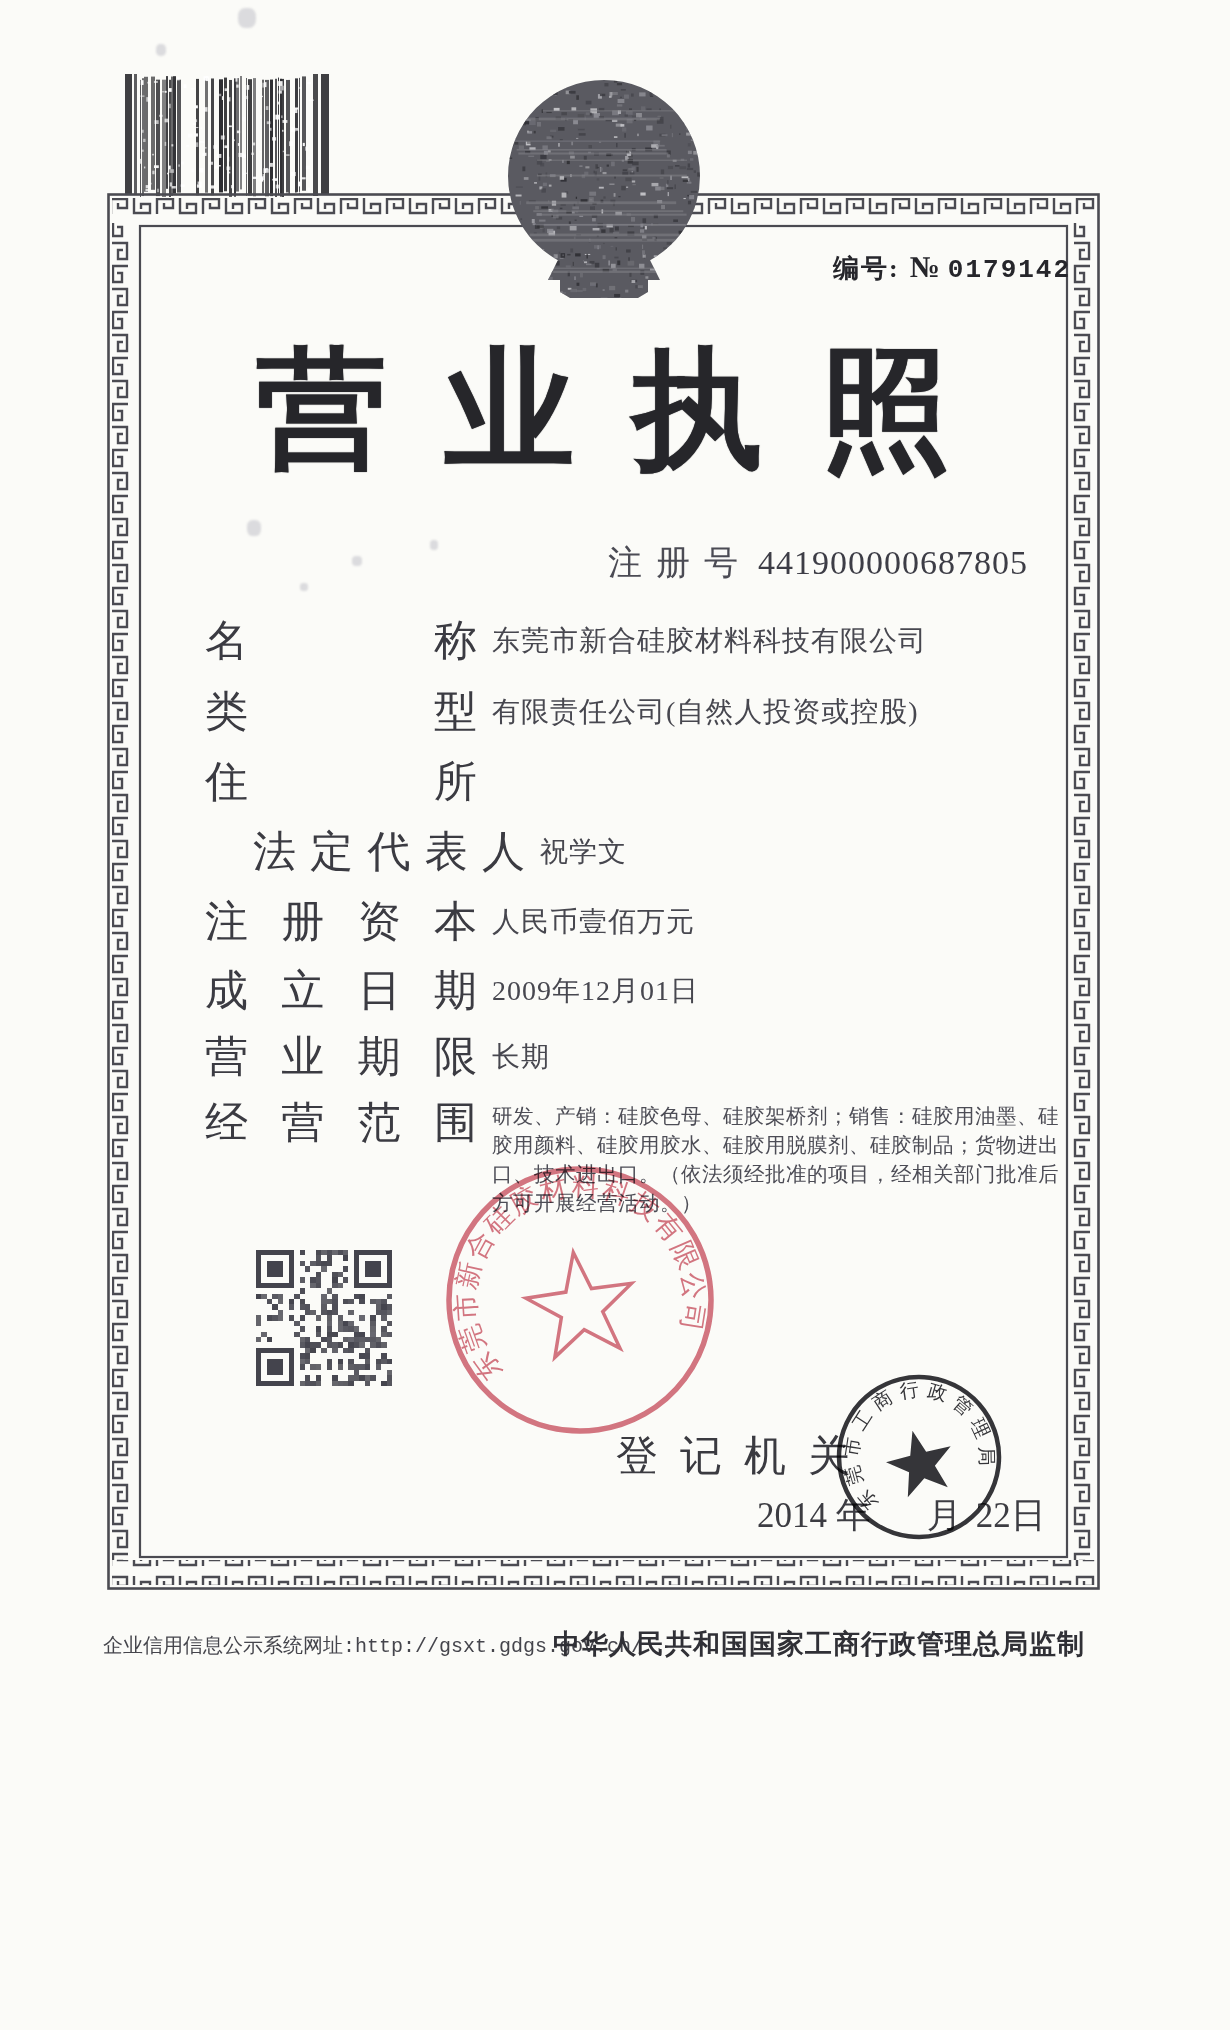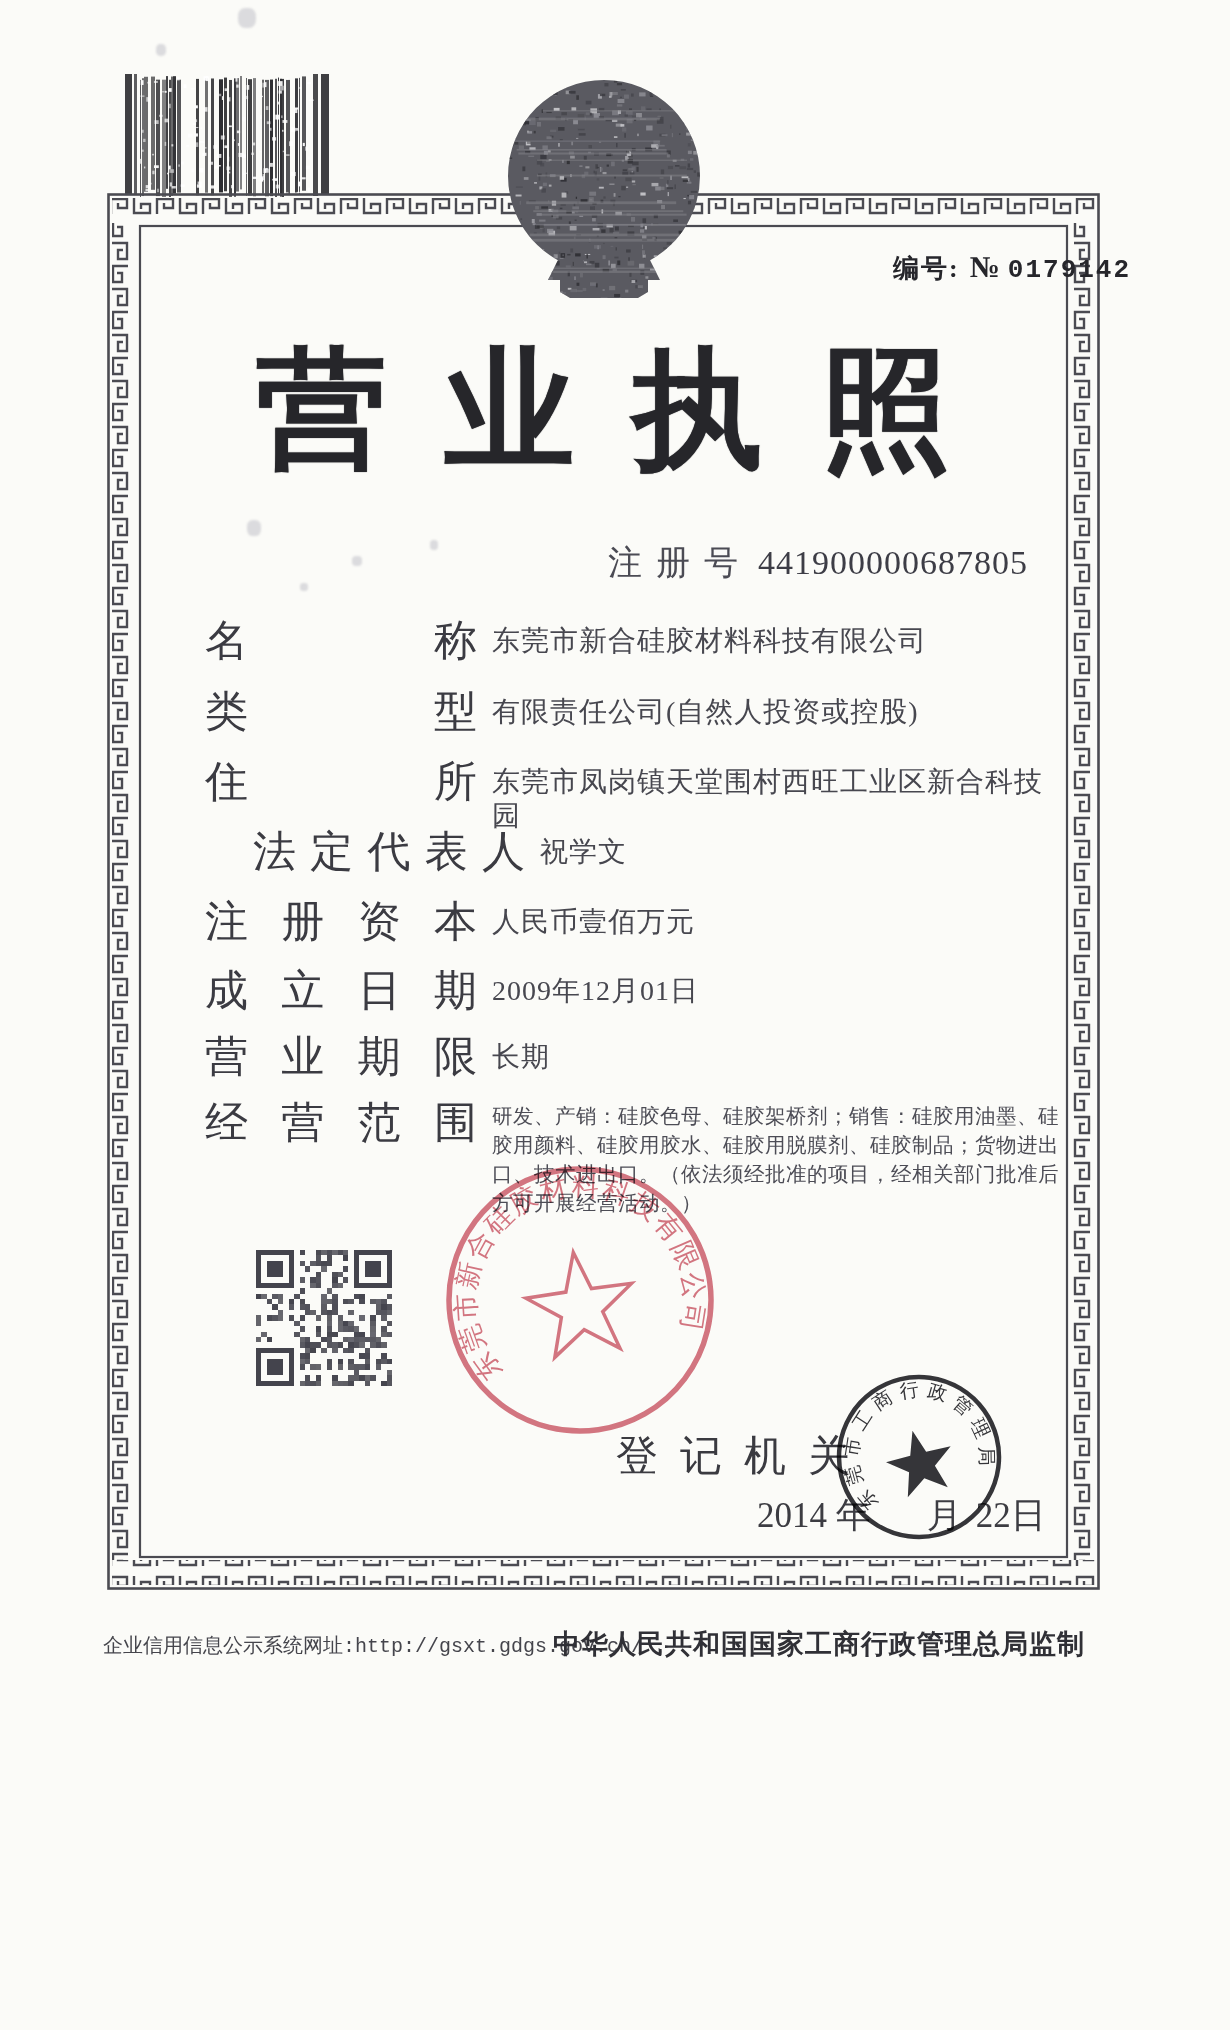--- a/index.html
+++ b/index.html
@@ -14,21 +14,21 @@
   
   .barcode{left:125px;top:72px;width:205px;height:125px;}
 
   
   .emblem{left:498px;top:78px;width:212px;height:222px;z-index:3;}
 
   
   .frame{left:107px;top:193px;z-index:1;}
 
   
-  .serial{left:893px;top:250px;font-size:26px;font-weight:600;color:#26262b;letter-spacing:2px;z-index:2;}
+  .serial{left:833px;top:250px;font-size:26px;font-weight:600;color:#26262b;letter-spacing:2px;z-index:2;}
   .serial .sym{font-size:30px;font-weight:800;margin:0 6px 0 10px;}
   .serial .num{font-family:"Liberation Mono","DejaVu Sans Mono",monospace;font-size:26px;letter-spacing:2px;}
 
   
   .title{left:107px;top:342px;width:993px;text-align:center;
     font-family:Liberation Serif, serif;
     font-size:130px;font-weight:900;color:#26262a;
     letter-spacing:58px;text-indent:58px;line-height:1.05;z-index:2;
     text-shadow:0 0 1px #3a3a3e;}
 
@@ -877,21 +877,20 @@
     <div class="frow" style="top: 612px;">
       <div class="f-label">名称</div>
       <div class="f-value">东莞市新合硅胶材料科技有限公司</div>
     </div>
     <div class="frow" style="top: 683px;">
       <div class="f-label">类型</div>
       <div class="f-value">有限责任公司(自然人投资或控股)</div>
     </div>
     <div class="frow" style="top: 753px;">
       <div class="f-label">住所</div>
-      <div class="f-value">东莞市凤岗镇天堂围村西旺工业区新合科技园</div>
     </div>
     <div class="frow" style="top: 823px; margin-left: 48px;">
       <div class="f-label">法定代表人</div>
       <div class="f-value">祝学文</div>
     </div>
     <div class="frow" style="top: 893px;">
       <div class="f-label">注册资本</div>
       <div class="f-value">人民币壹佰万元</div>
     </div>
     <div class="frow" style="top: 962px; padding-left: 8px;">

